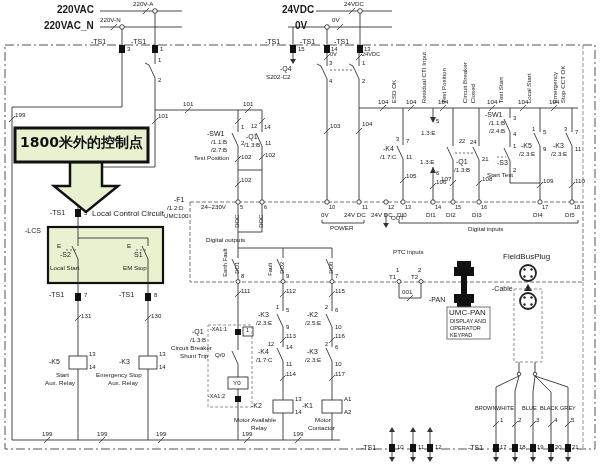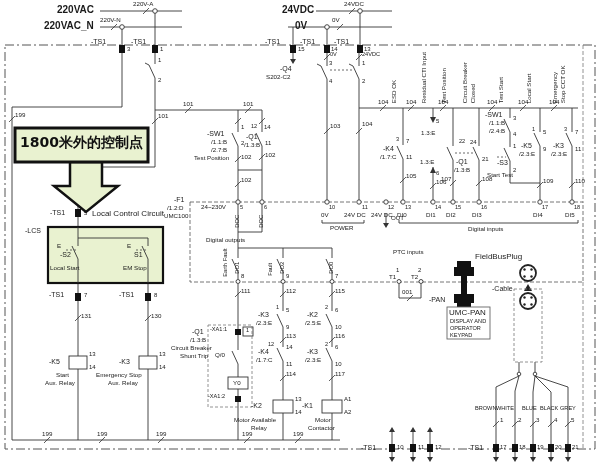--- a/index.html
+++ b/index.html
@@ -368,21 +368,21 @@
       <div class="L tag" style="left: 42px; top: 431px;">199</div>
       <div class="L tag" style="left: 97px; top: 431px;">199</div>
       <div class="L tag" style="left: 156px; top: 431px;">199</div>
       <div class="L tag" style="left: 242px; top: 431px;">199</div>
       <div class="L tag" style="left: 293px; top: 431px;">199</div>
       <div class="L lbl" style="left: 429px; top: 296px;">-PAN</div>
       <div class="L lbl9" style="left: 449px; top: 309px;">UMC-PAN</div>
       <div class="L xs" style="left: 450px; top: 319px;">DISPLAY AND</div>
       <div class="L xs" style="left: 450px; top: 326px;">OPERATOR</div>
       <div class="L xs" style="left: 450px; top: 333px;">KEYPAD</div>
-      <div class="L lbl9" style="left: 475px; top: 253px;">FieldBusPlug</div>
+      <div class="L lbl9" style="left: 503px; top: 253px;">FieldBusPlug</div>
       <div class="L lbl" style="left: 492px; top: 285px;">-Cable</div>
       <div class="L xs" style="left: 475px; top: 406px;">BROWN</div>
       <div class="L xs" style="left: 496px; top: 406px;">WHITE</div>
       <div class="L xs" style="left: 522px; top: 406px;">BLUE</div>
       <div class="L xs" style="left: 540px; top: 406px;">BLACK</div>
       <div class="L xs" style="left: 560px; top: 406px;">GREY</div>
       <div class="L tag" style="left: 500px; top: 417px;">1</div>
       <div class="L tag" style="left: 518px; top: 417px;">2</div>
       <div class="L tag" style="left: 536px; top: 417px;">3</div>
       <div class="L tag" style="left: 554px; top: 417px;">4</div>

